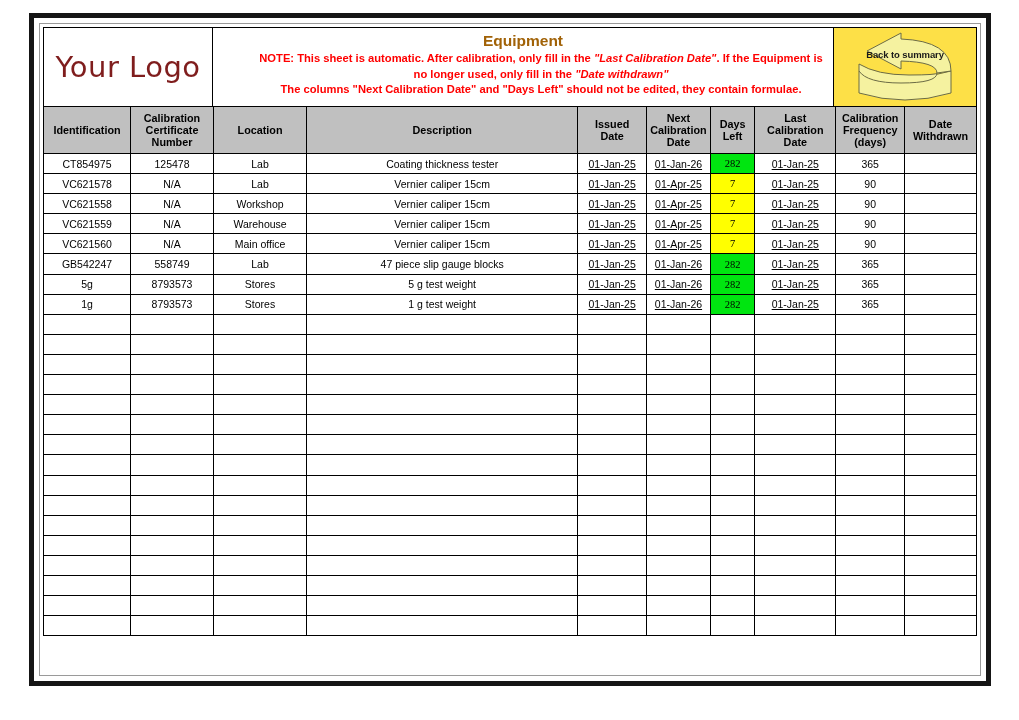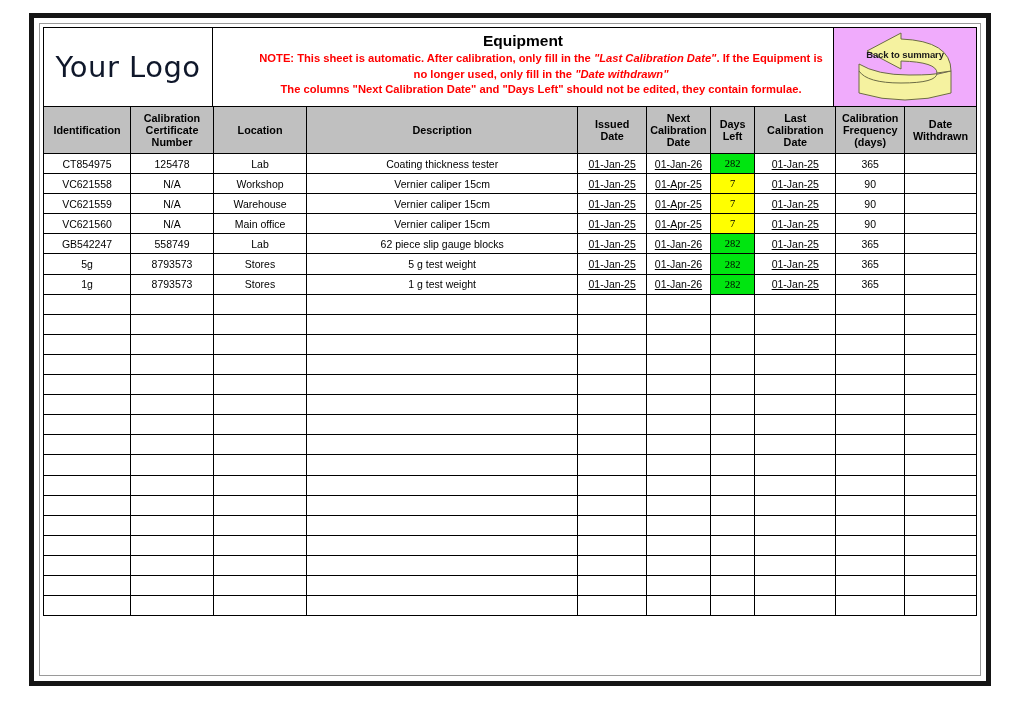--- a/index.html
+++ b/index.html
@@ -63,58 +63,58 @@
     display: flex;
     align-items: center;
     justify-content: center;
     background: #fff;
   }
   .logo-text {
     font-family: "DejaVu Sans", sans-serif;
     font-size: 29px;
     font-weight: 400;
     letter-spacing: 0.5px;
-    color: #0f172a;
+    color: #7f1d1d;
     white-space: nowrap;
   }
   .note-cell {
     flex: 1 1 auto;
     display: flex;
     flex-direction: column;
     align-items: center;
     justify-content: flex-start;
     padding-top: 3px;
     background: #fff;
     overflow: hidden;
   }
   .equipment-title {
     font-size: 15.5px;
     font-weight: 700;
-    color: #000000;
+    color: #a16207;
     line-height: 19px;
     margin-bottom: 1px;
   }
   .note-line {
     color: #ff0000;
     font-size: 11.2px;
     font-weight: 700;
     line-height: 15.5px;
     text-align: center;
     white-space: nowrap;
     margin-left: 36px;
   }
   .note-em {
     font-style: italic;
   }
   .backsum-cell {
     width: 142px;
     flex: 0 0 142px;
     border-left: 1.5px solid #000;
     position: relative;
-    background: #f0abfc;
+    background: #fde047;
   }
   .backsum-svg {
     position: absolute;
     left: 3px;
     top: 3px;
   }
   .backsum-label {
     position: absolute;
     left: 0;
     top: 21px;
@@ -253,20 +253,32 @@
               <td class="c-loc">Lab</td>
               <td class="c-desc">Coating thickness tester</td>
               <td class="c-date">01-Jan-25</td>
               <td class="c-date">01-Jan-26</td>
               <td class="c-days days-green">282</td>
               <td class="c-date">01-Jan-25</td>
               <td class="c-freq">365</td>
               <td class="c-date"></td>
             </tr>
             <tr>
+              <td class="c-ident">VC621578</td>
+              <td class="c-cert">N/A</td>
+              <td class="c-loc">Lab</td>
+              <td class="c-desc">Vernier caliper 15cm</td>
+              <td class="c-date">01-Jan-25</td>
+              <td class="c-date">01-Apr-25</td>
+              <td class="c-days days-yellow">7</td>
+              <td class="c-date">01-Jan-25</td>
+              <td class="c-freq">90</td>
+              <td class="c-date"></td>
+            </tr>
+            <tr>
               <td class="c-ident">VC621558</td>
               <td class="c-cert">N/A</td>
               <td class="c-loc">Workshop</td>
               <td class="c-desc">Vernier caliper 15cm</td>
               <td class="c-date">01-Jan-25</td>
               <td class="c-date">01-Apr-25</td>
               <td class="c-days days-yellow">7</td>
               <td class="c-date">01-Jan-25</td>
               <td class="c-freq">90</td>
               <td class="c-date"></td>
@@ -292,21 +304,21 @@
               <td class="c-date">01-Apr-25</td>
               <td class="c-days days-yellow">7</td>
               <td class="c-date">01-Jan-25</td>
               <td class="c-freq">90</td>
               <td class="c-date"></td>
             </tr>
             <tr>
               <td class="c-ident">GB542247</td>
               <td class="c-cert">558749</td>
               <td class="c-loc">Lab</td>
-              <td class="c-desc">62 piece slip gauge blocks</td>
+              <td class="c-desc">47 piece slip gauge blocks</td>
               <td class="c-date">01-Jan-25</td>
               <td class="c-date">01-Jan-26</td>
               <td class="c-days days-green">282</td>
               <td class="c-date">01-Jan-25</td>
               <td class="c-freq">365</td>
               <td class="c-date"></td>
             </tr>
             <tr>
               <td class="c-ident">5g</td>
               <td class="c-cert">8793573</td>

